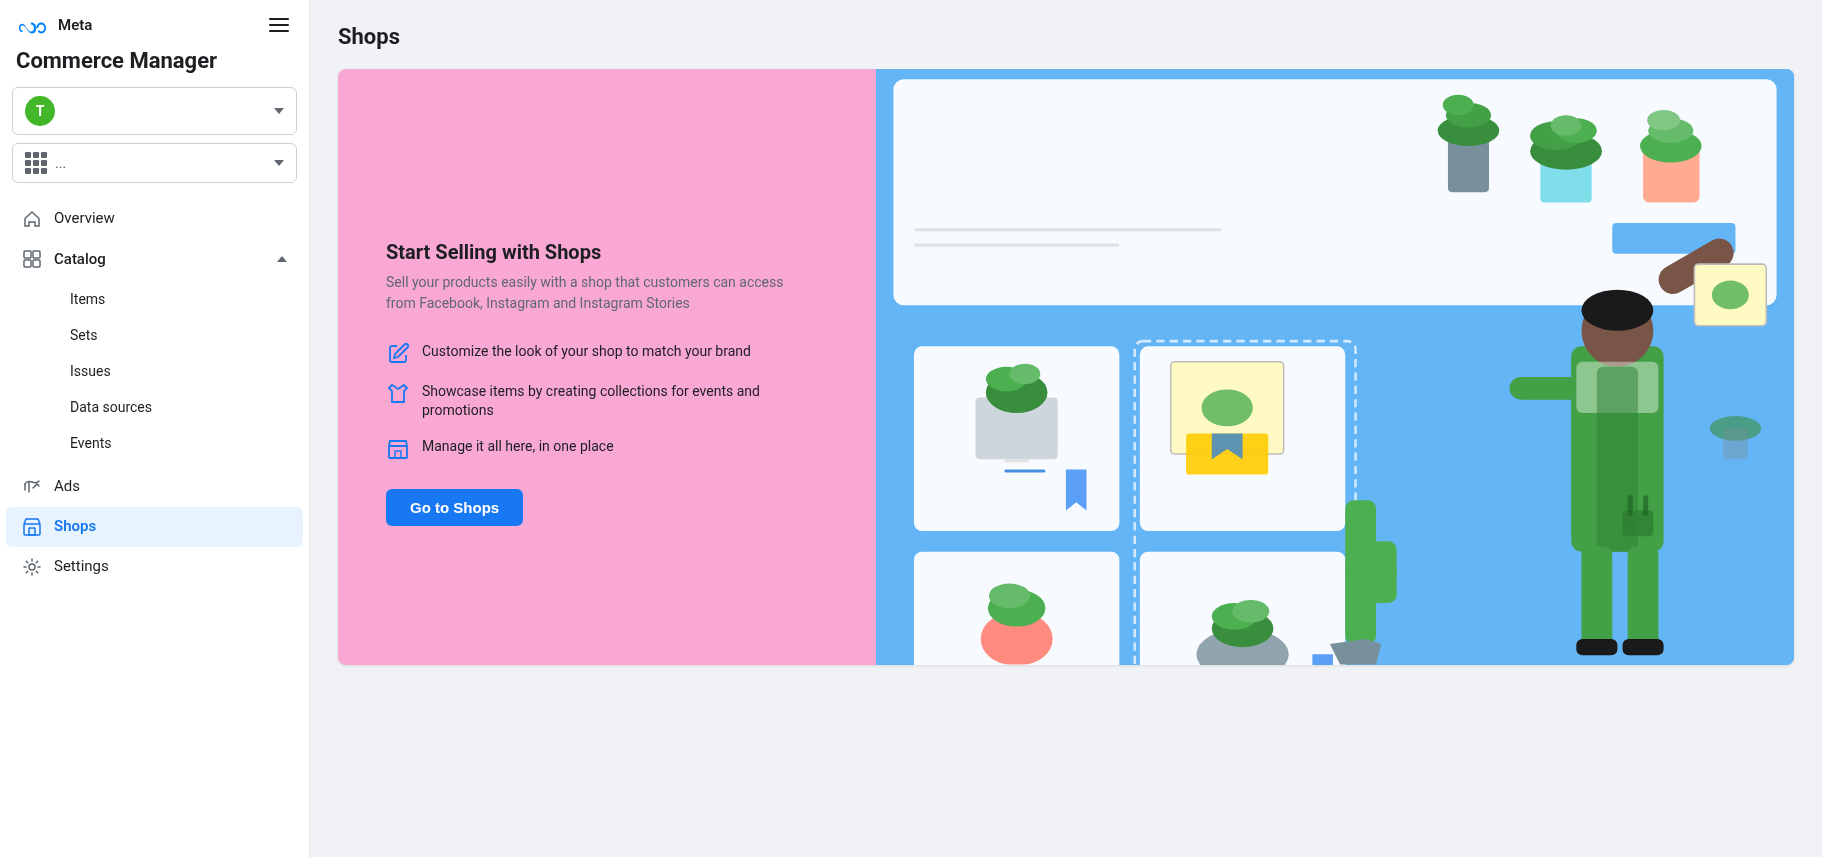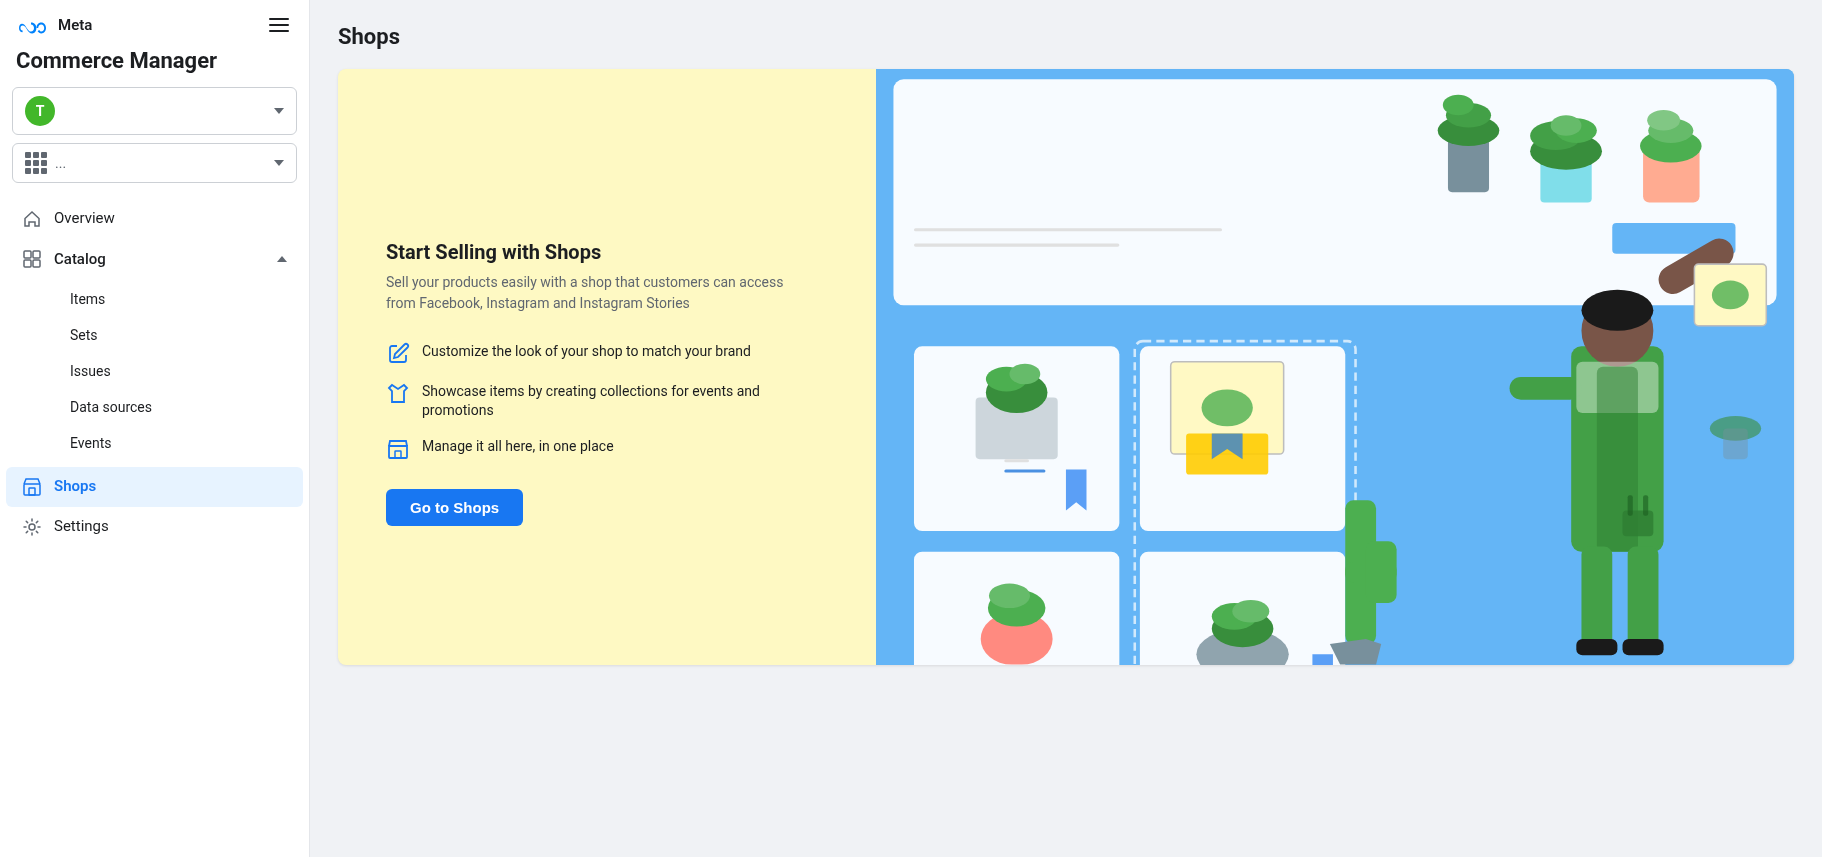--- a/index.html
+++ b/index.html
@@ -200,21 +200,21 @@
 
     .page-title {
       font-size: 22px;
       font-weight: 700;
       color: #1c1e21;
       margin-bottom: 20px;
     }
 
     
     .shops-card {
-      background: #fef9c3;
+      background: #f9a8d4;
       border-radius: 8px;
       overflow: hidden;
       display: flex;
       min-height: 580px;
       box-shadow: 0 1px 3px rgba(0,0,0,0.1);
       gap: 38px;
     }
 
     .shops-card-left {
       flex: 0 0 500px;
@@ -362,20 +362,29 @@
         </div>
         <div class="sub-item">
           <span>Data sources</span>
         </div>
         <div class="sub-item">
           <span>Events</span>
         </div>
       </div>
     </div>
 
+    <div class="nav-item">
+      <div class="nav-icon">
+        <svg width="20" height="20" viewBox="0 0 20 20" fill="none">
+          <path d="M3 13V7M7 15V5M11 11L15 7L17 9" stroke="#606770" stroke-width="1.5" stroke-linecap="round"></path>
+          <path d="M3 7C3 7 5 3 10 5C15 7 17 4 17 4" stroke="#606770" stroke-width="1.5" stroke-linecap="round"></path>
+        </svg>
+      </div>
+      <span>Ads</span>
+    </div>
 
     <div class="nav-item active">
       <div class="nav-icon">
         <svg width="20" height="20" viewBox="0 0 20 20" fill="none">
           <rect x="2" y="7" width="16" height="11" rx="1" stroke="#1877f2" stroke-width="1.5"></rect>
           <path d="M2 7L4 2H16L18 7" stroke="#1877f2" stroke-width="1.5"></path>
           <rect x="7" y="11" width="6" height="7" rx="0.5" stroke="#1877f2" stroke-width="1.5"></rect>
         </svg>
       </div>
       <span>Shops</span>

